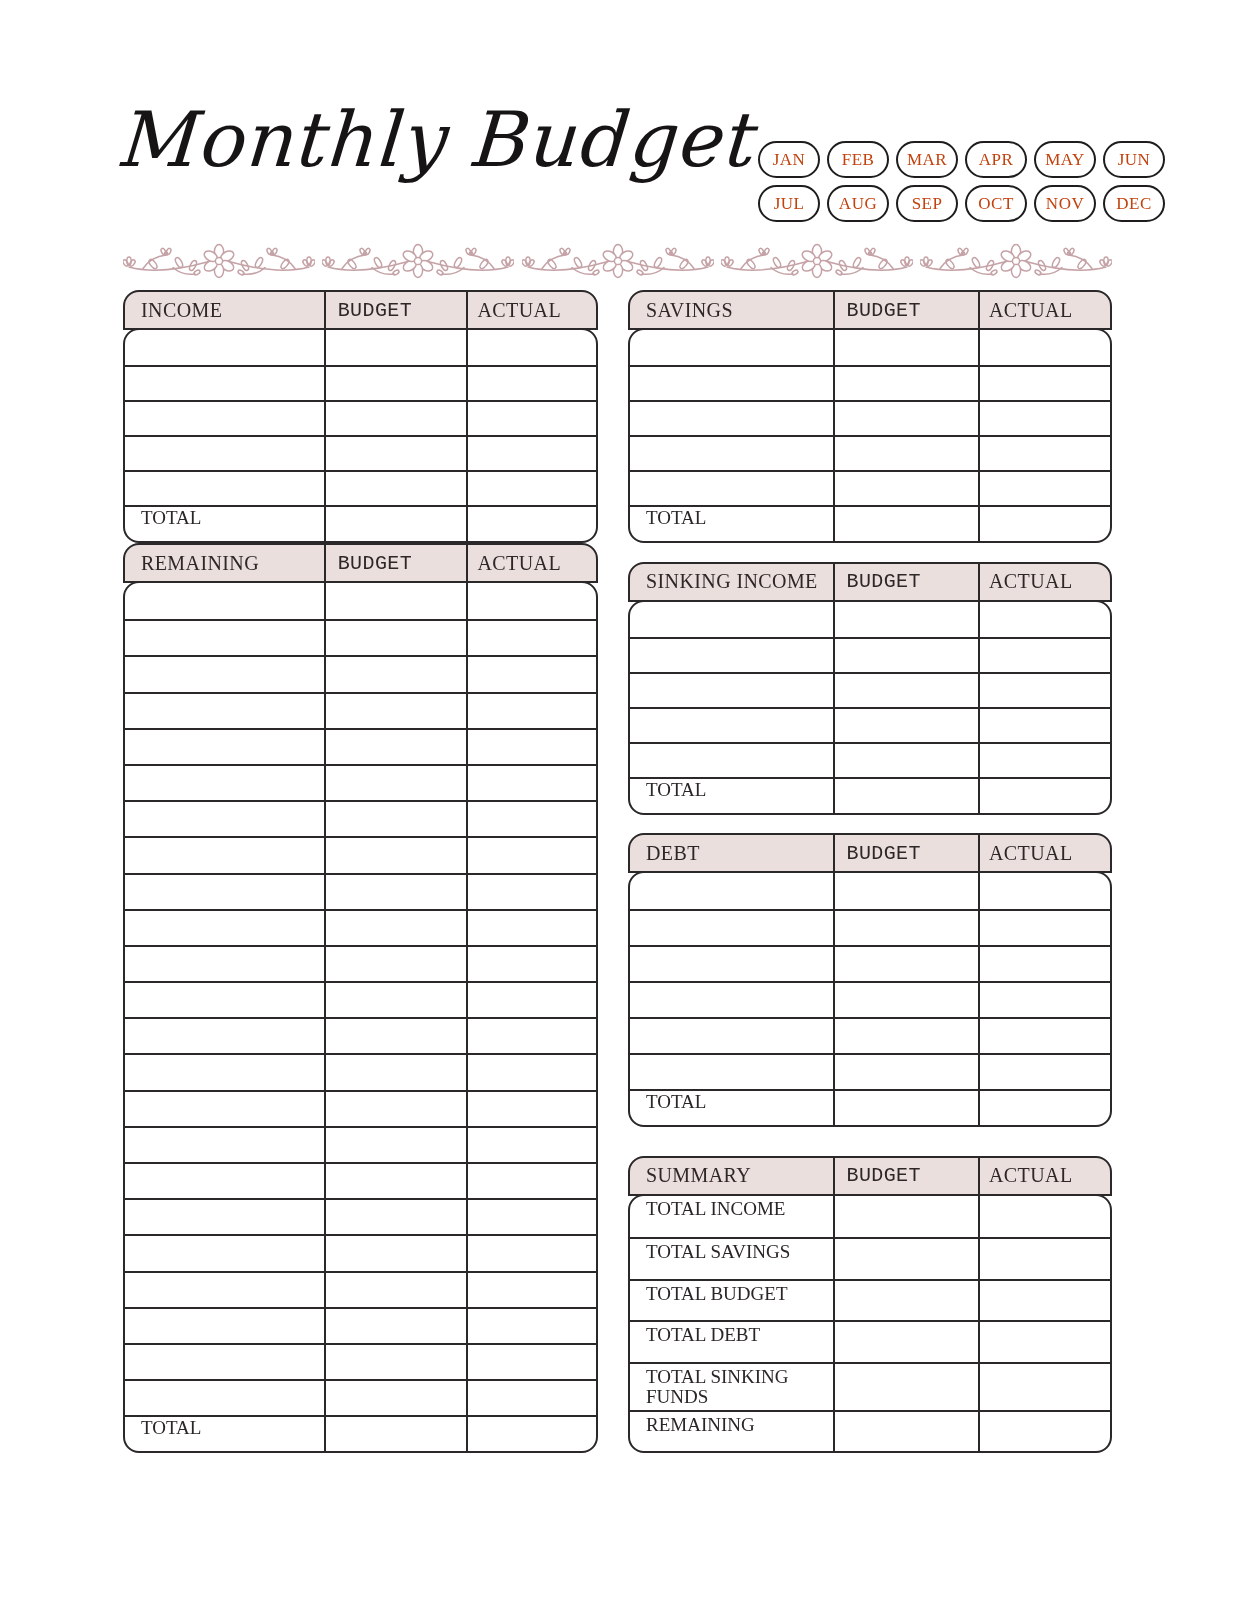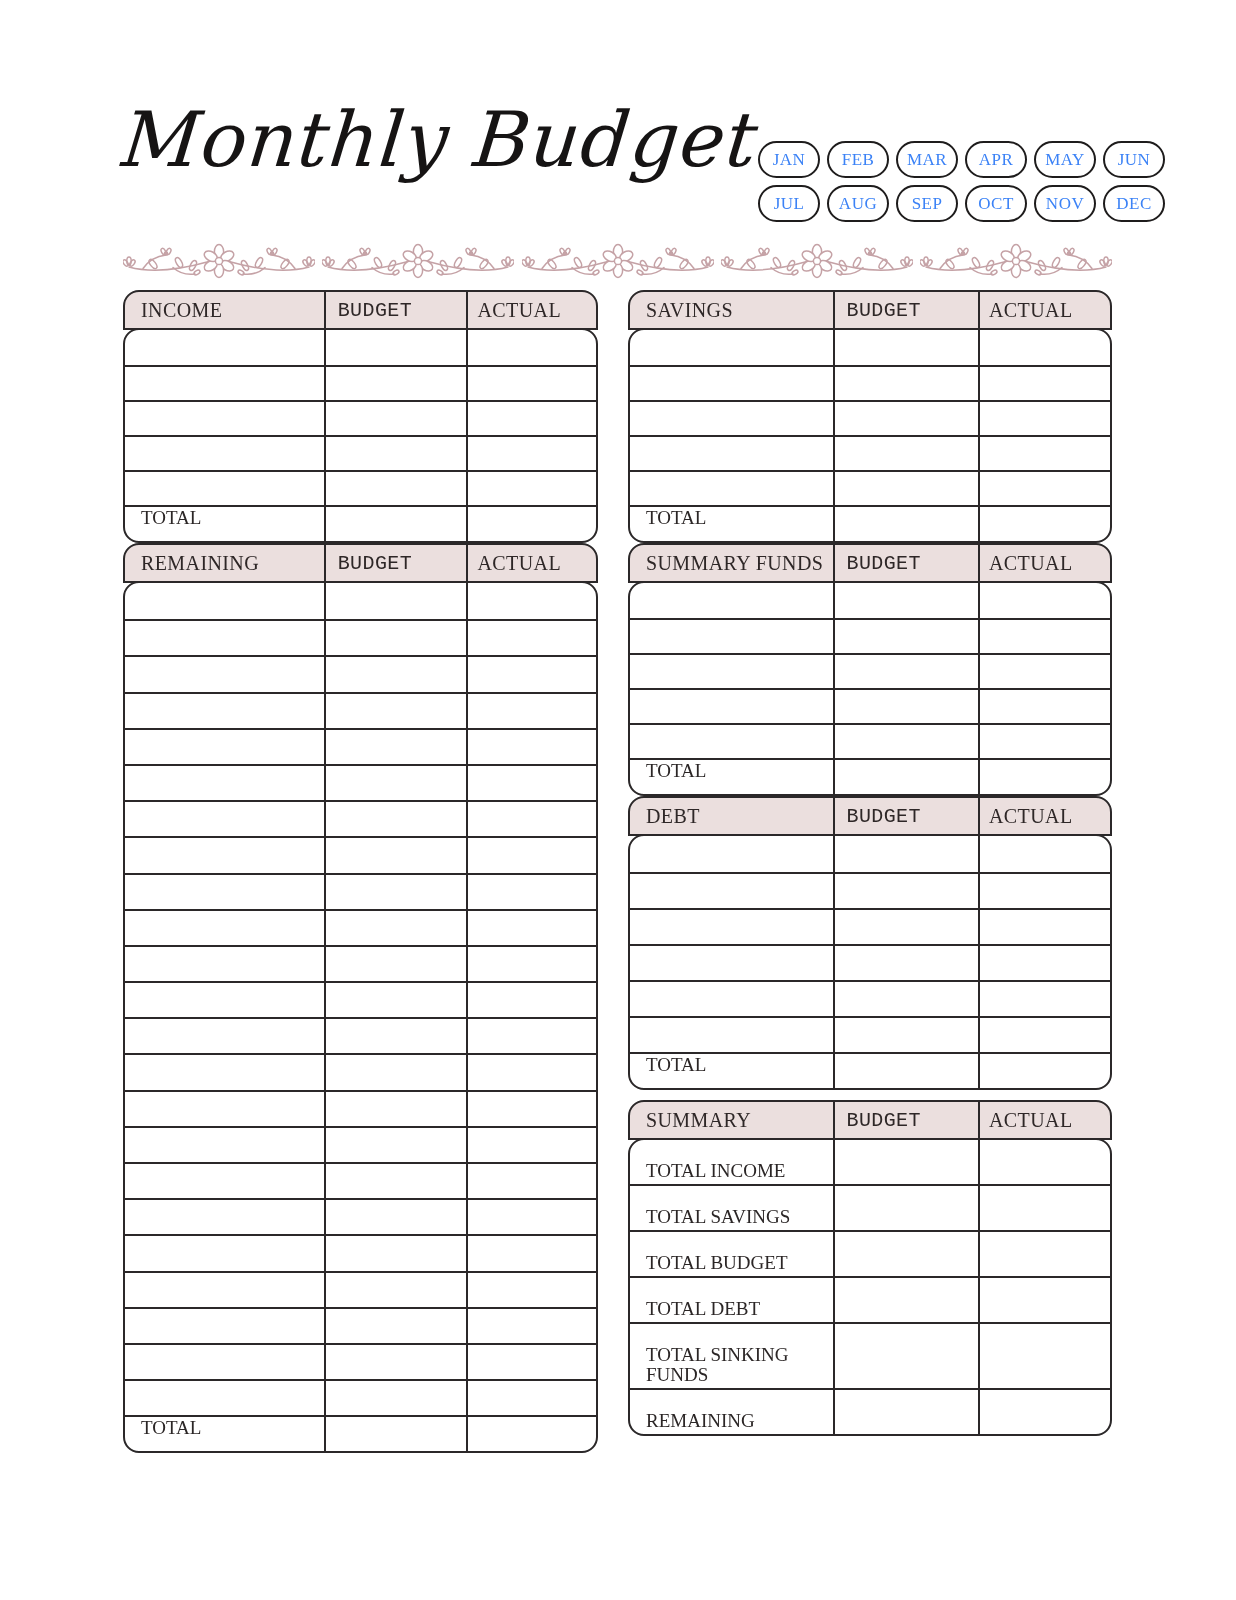--- a/index.html
+++ b/index.html
@@ -31,31 +31,31 @@
     margin-top:2px;
     white-space:nowrap;
   }
   .months{margin-top:49px;display:flex;flex-direction:column;gap:7px;}
   .month-row{display:flex;gap:7px;}
   .pill{
     width:62px;height:37px;
     border:2.5px solid #1e1c1c;
     border-radius:20px;
     display:flex;align-items:center;justify-content:center;
-    font-size:17px;letter-spacing:.5px;color:#3b82f6;
+    font-size:17px;letter-spacing:.5px;color:#c2410c;
     background:#fff;
   }
 
   
   .divider{margin-top:22px;display:flex;justify-content:space-between;align-items:center;height:40px;}
   .motif{width:192px;height:40px;display:block;}
 
   
   .columns{display:flex;gap:30px;margin-top:10px;}
-  .col{display:flex;flex-direction:column;}
+  .col{display:flex;flex-direction:column;justify-content:space-between;}
   .col-left{width:475px;}
   .col-right{width:484px;}
 
   
   .tbl{position:relative;--rh:35px;}
   .tbl-head{
     height:40px;background:var(--header_fill);
     border:2px solid var(--border);
     border-radius:16px 16px 0 0;
     display:flex;align-items:center;
@@ -81,21 +81,21 @@
   .total-row{height:36px;}
   .vline{position:absolute;top:0;bottom:0;width:2px;background:var(--border);z-index:2;}
   .v1{left:42.4%;}
   .v2{left:72.3%;}
 
   .tbl-expenses{--rh:36.2px;}
   .tbl-debt{--rh:36px;}
 
   .tbl-summary{margin-top:10px;}
   .tbl-summary .row{height:auto;min-height:41.5px;}
-  .tbl-summary .cell1{line-height:1.05;padding-top:21px;padding-bottom:3px;}
+  .tbl-summary .cell1{line-height:1.05;padding-top:3px;padding-bottom:3px;}
 </style>
 </head>
 <body>
 
 <svg width="0" height="0" style="position:absolute" aria-hidden="true">
   <defs>
     <g id="halfvine" fill="none" stroke-width="1.5" stroke-linecap="round">
       <path d="M6 27 C 28 33, 56 30, 86 21.5"></path>
       <path d="M20 28.5 C 26 20, 34 16, 43 15"></path>
       <path d="M50 27.5 C 56 33, 64 35, 72 34"></path>
@@ -393,21 +393,21 @@
             <div class="cell2"></div>
             <div class="cell3"></div>
           </div>
         </div>
         <i class="vline v1"></i>
         <i class="vline v2"></i>
       </section>
 
       <section class="tbl">
         <div class="tbl-head">
-          <div class="hc hc1">SUMMARY FUNDS</div>
+          <div class="hc hc1">SINKING INCOME</div>
           <div class="hc hc2">BUDGET</div>
           <div class="hc hc3">ACTUAL</div>
         </div>
         <div class="tbl-body">
           <div class="rows">
             <div class="row">
               <div class="cell1"></div>
               <div class="cell2"></div>
               <div class="cell3"></div>
             </div>

